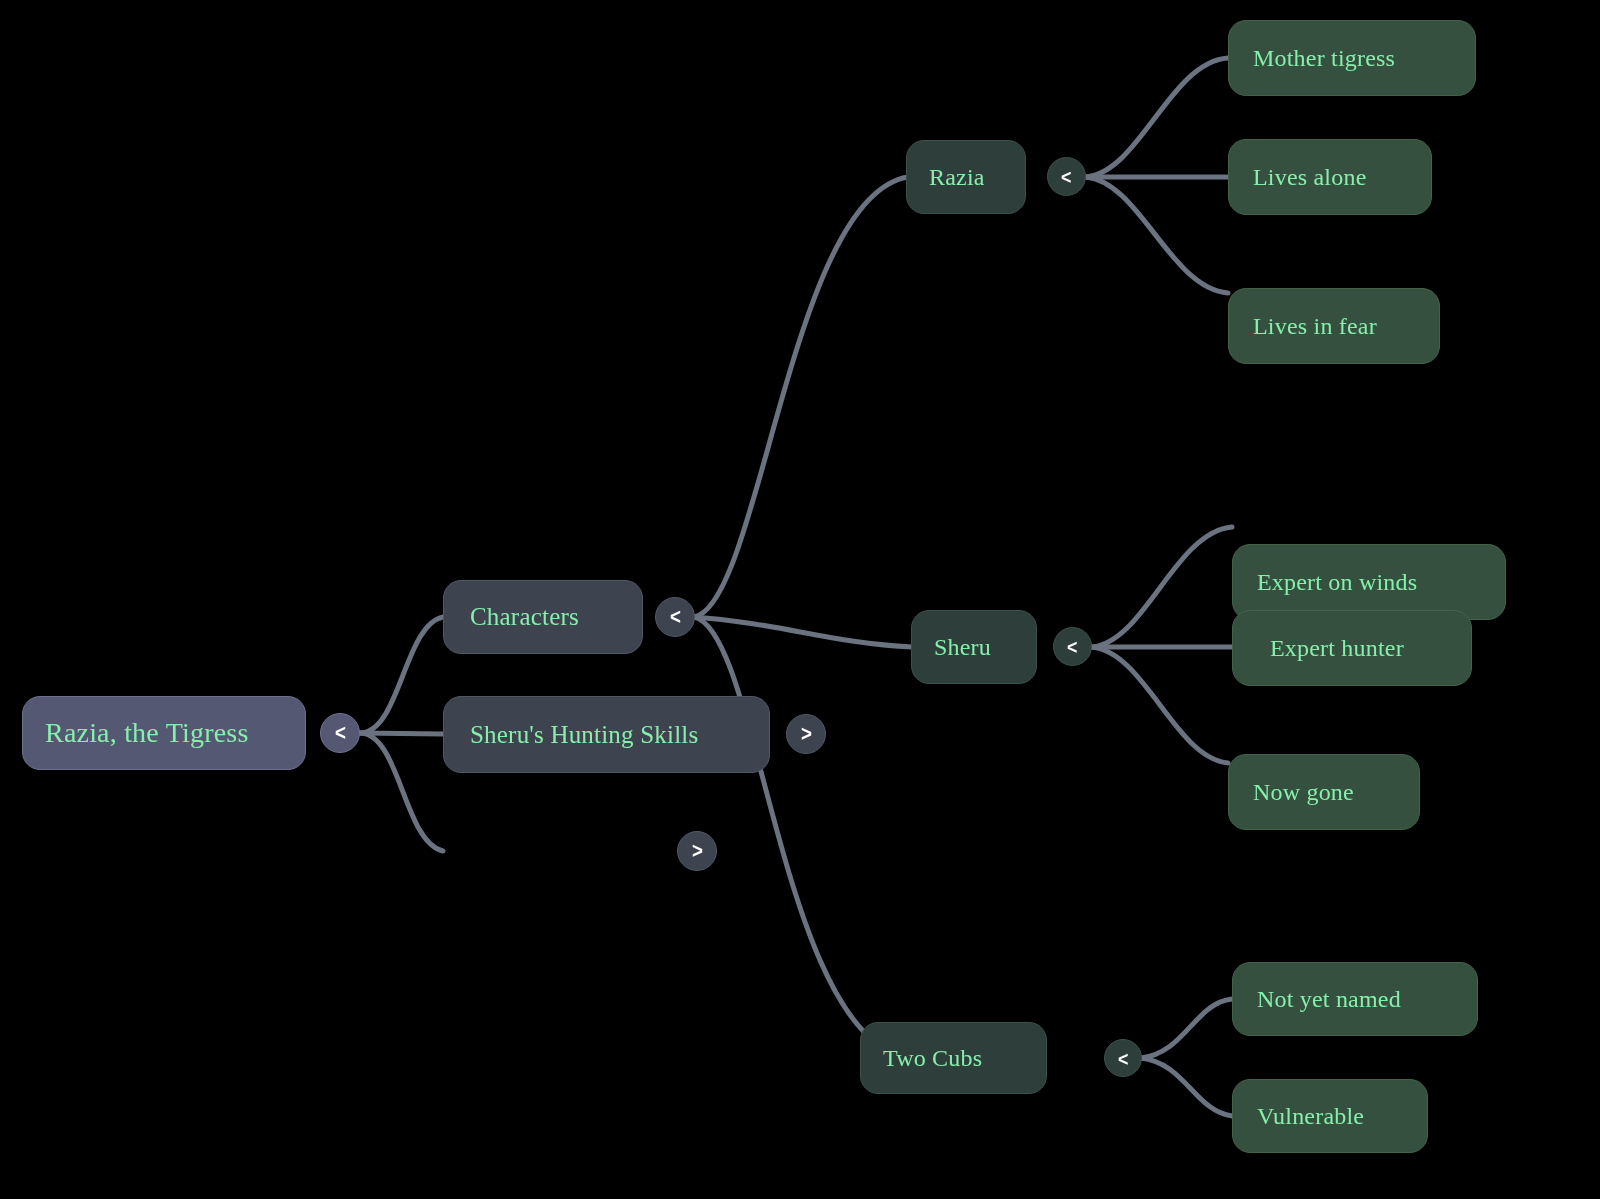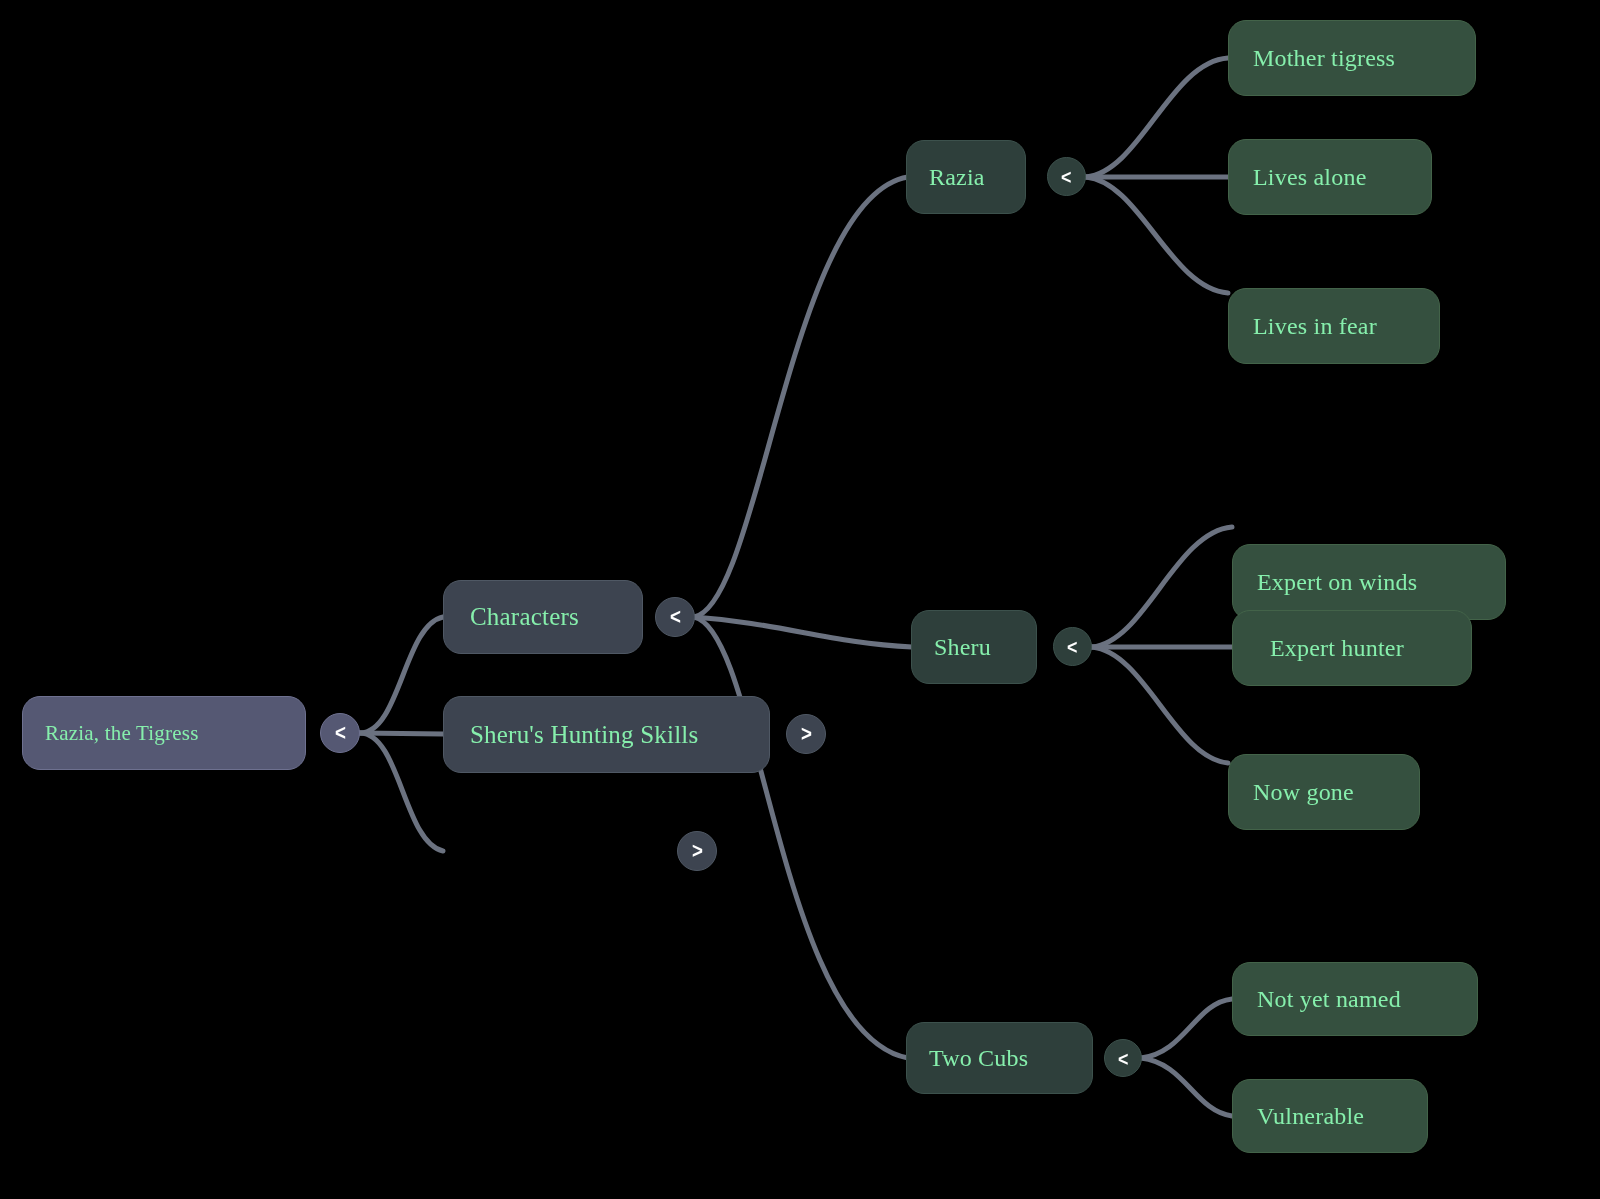--- a/index.html
+++ b/index.html
@@ -35,21 +35,21 @@
     white-space: nowrap;
     letter-spacing: 0.2px;
   }
   .node .label {
     display: block;
     width: 100%;
   }
   .node.root {
     background: #555873;
     border: 1px solid #6e7190;
-    font-size: 21px;
+    font-size: 28px;
     padding: 8px 22px;
     justify-content: center;
   }
   .node.lvl1 {
     background: #3d4450;
     border: 1px solid #4f5864;
     font-size: 25px;
     padding: 8px 26px;
     justify-content: center;
   }
@@ -162,21 +162,21 @@
     <span class="chev">&lt;</span>
   </div>
 
   <div class="node lvl2" style="left:911px; top:610px; width:126px; height:74px;">
     <span class="label">Sheru</span>
   </div>
   <div class="toggle t-lvl2" style="left:1053px; top:627px; width:39px; height:39px; font-size:21px;">
     <span class="chev">&lt;</span>
   </div>
 
-  <div class="node lvl2" style="left:906px; top:1022px; width:187px; height:72px;">
+  <div class="node lvl2" style="left:860px; top:1022px; width:187px; height:72px;">
     <span class="label">Two Cubs</span>
   </div>
   <div class="toggle t-lvl2" style="left:1104px; top:1039px; width:38px; height:38px; font-size:21px;">
     <span class="chev">&lt;</span>
   </div>
 
   <div class="node lvl3" style="left:1228px; top:20px; width:248px; height:76px;">
     <span class="label">Mother tigress</span>
   </div>
   <div class="node lvl3" style="left:1228px; top:139px; width:204px; height:76px;">

